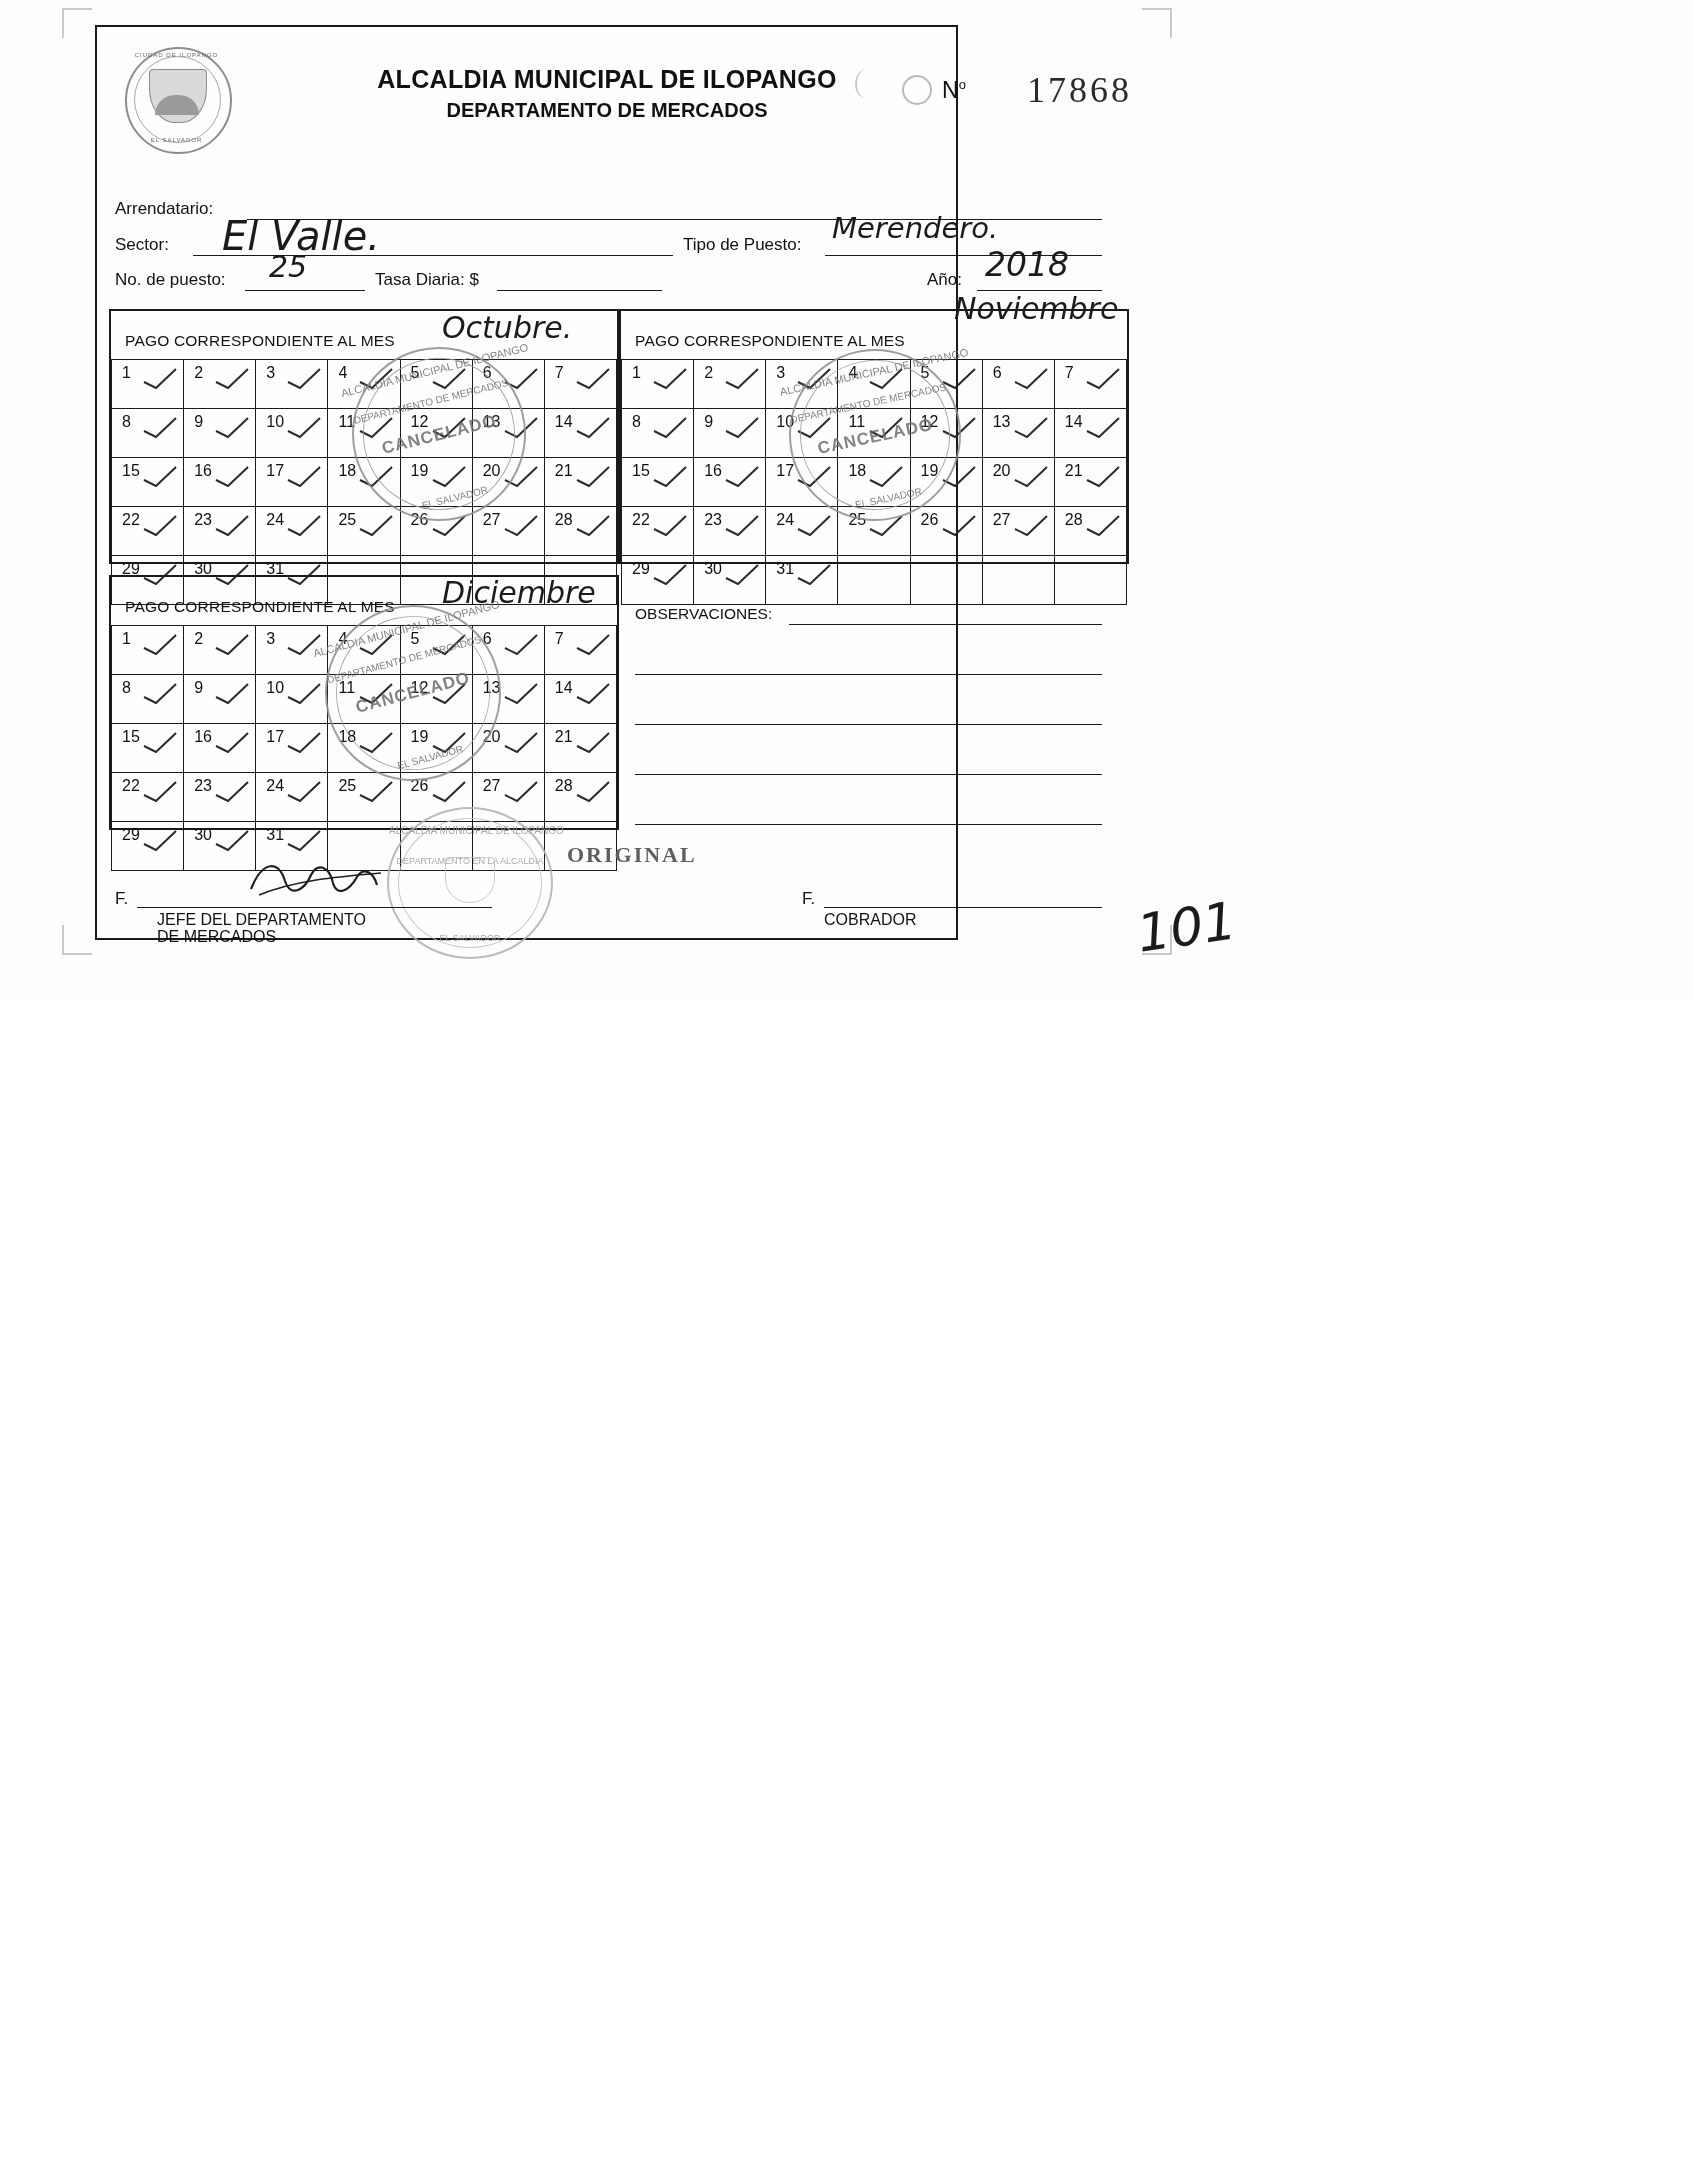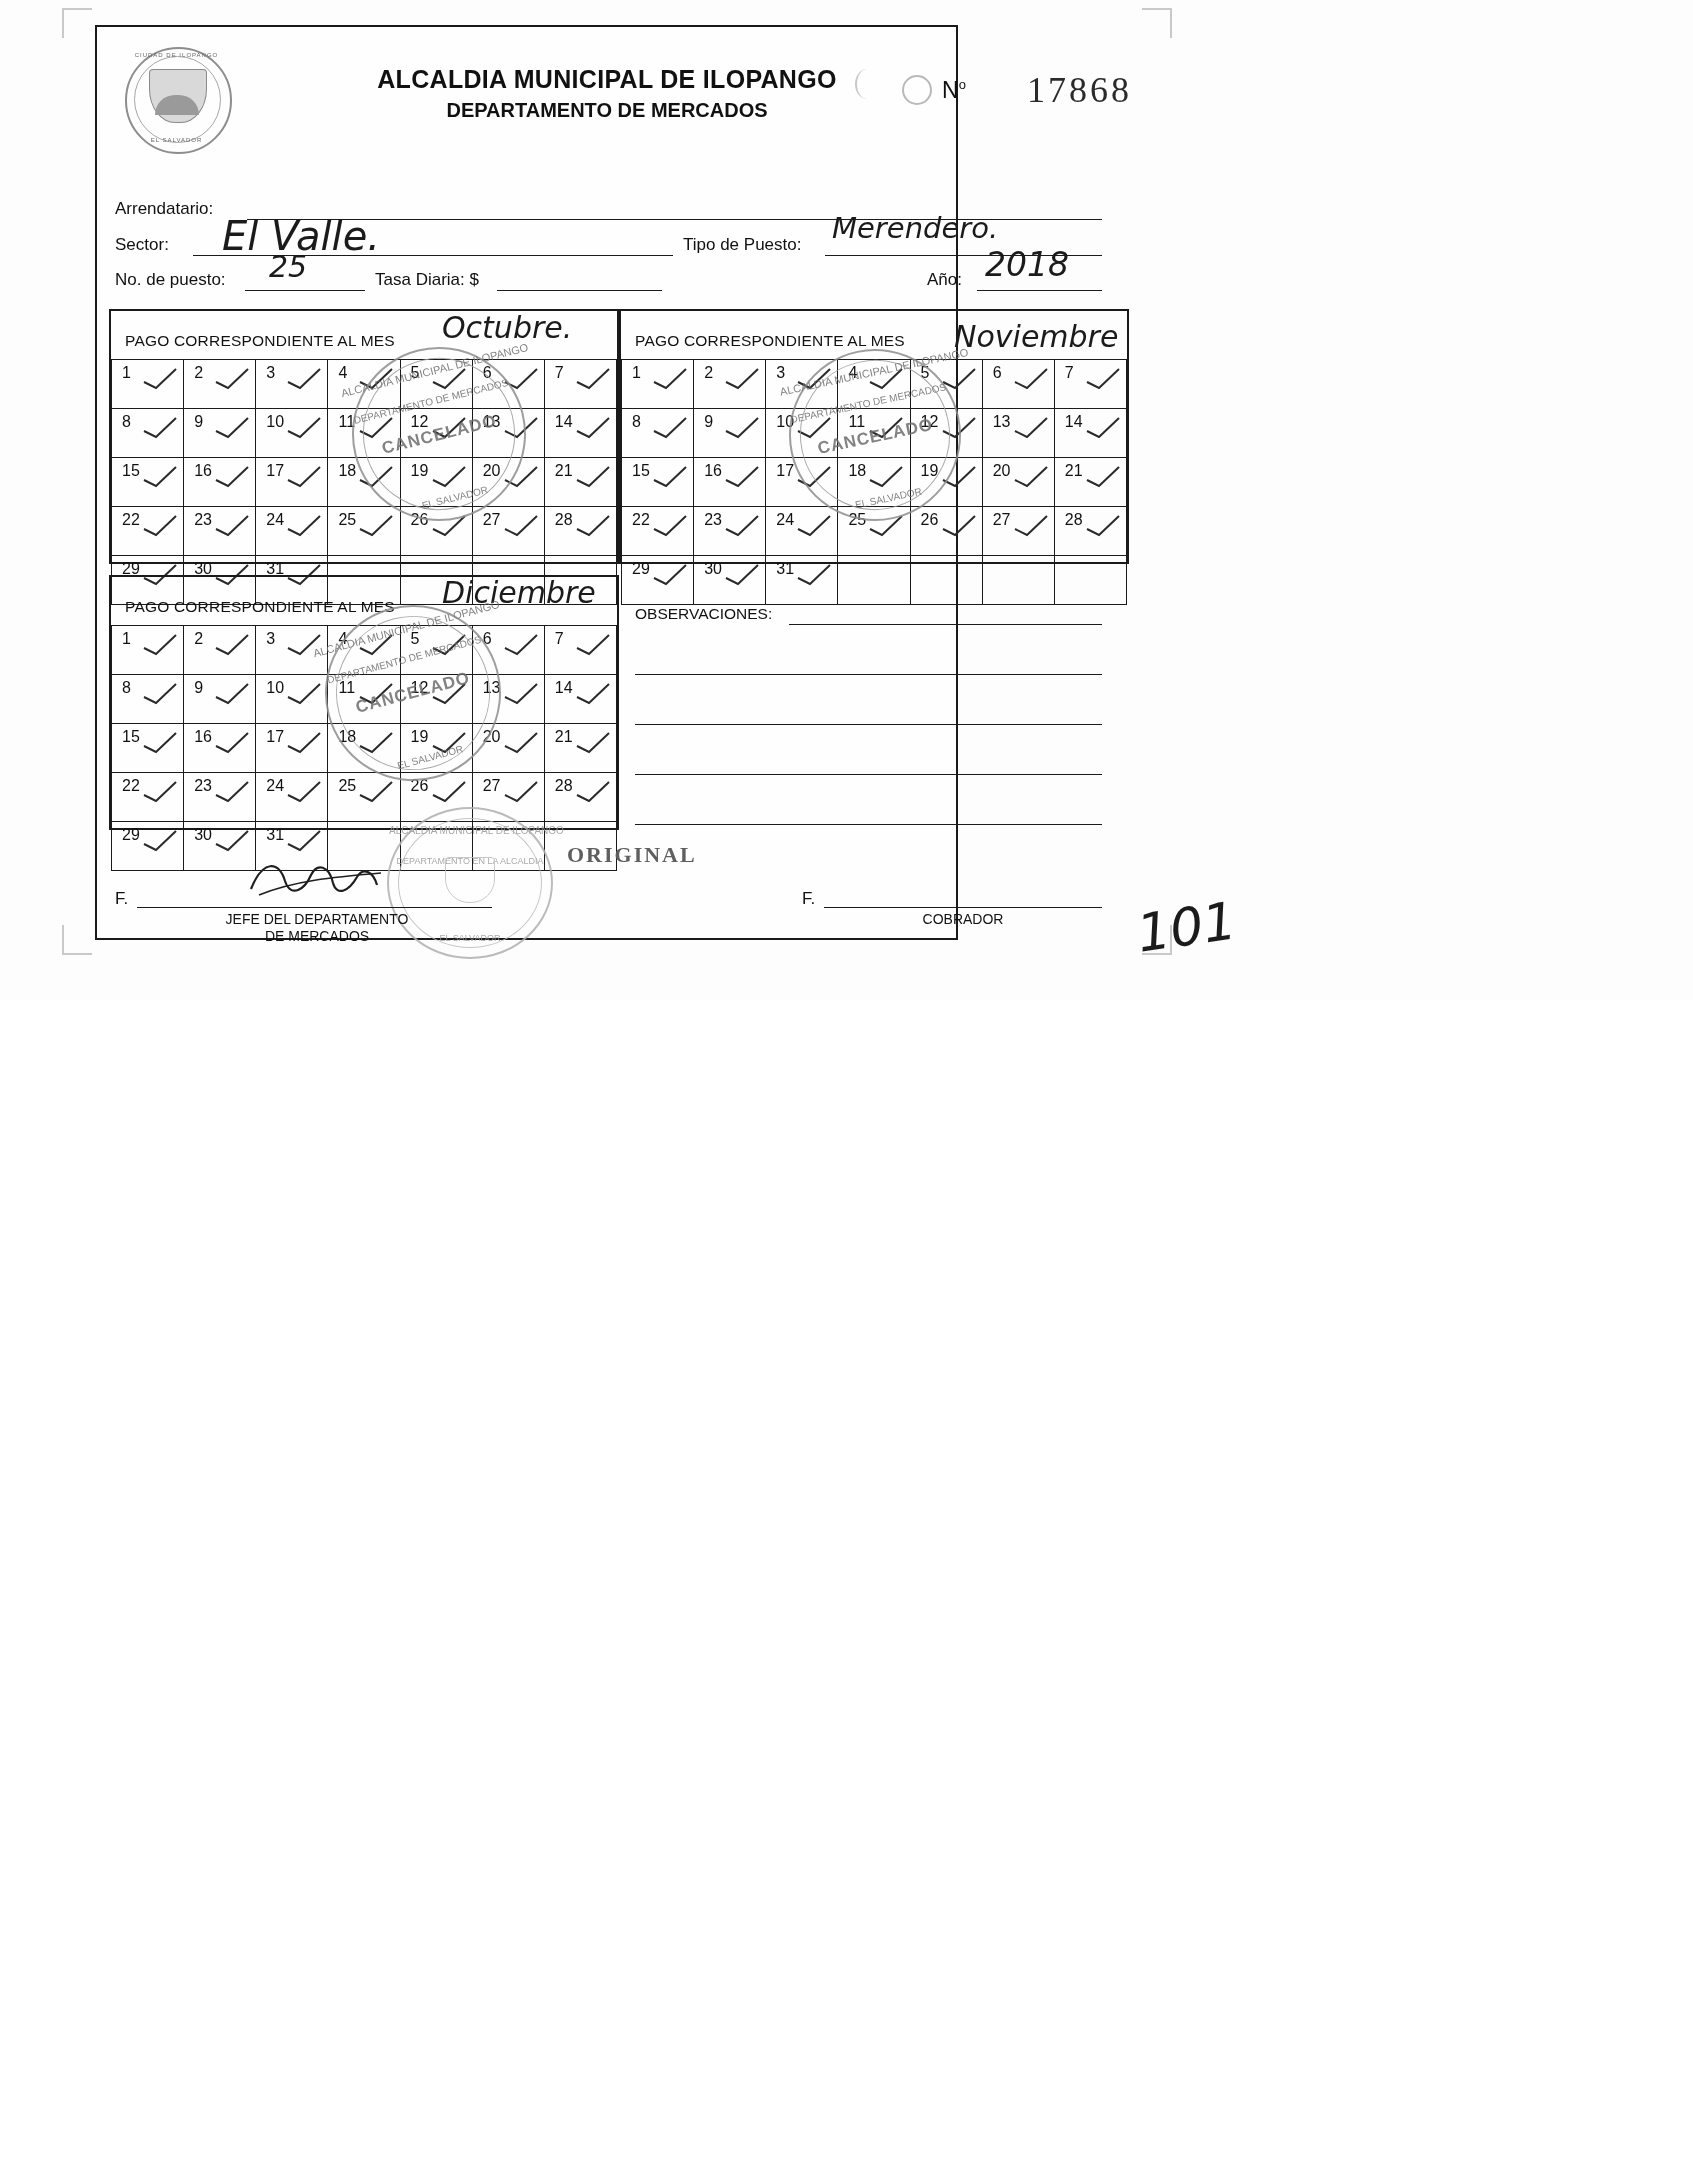--- a/index.html
+++ b/index.html
@@ -273,22 +273,22 @@
     color: #5f5f5f;
   }
 
   
   .sig-f {
     position: absolute;
     font-size: 17px;
   }
   .sig-caption {
     position: absolute;
-    font-size: 14px;
-    text-align: center;
+    font-size: 16px;
+    text-align: left;
     white-space: nowrap;
   }
   .signature-scribble {
     position: absolute;
     left: 148px; top: 828px;
     width: 140px; height: 46px;
   }
   .page-number-hand {
     position: absolute;
     left: 1040px; top: 870px;
@@ -708,21 +708,21 @@
             <td class="empty"></td>
             <td class="empty"></td>
             <td class="empty"></td>
             <td class="empty"></td>
           </tr>
         </tbody>
           </table>
       </div>
     </div>
     <div class="month-header" style="left:538px; top:305px;">PAGO CORRESPONDIENTE AL MES</div>
-    <div class="month-name" style="left:857px; top:292px;">Noviembre</div>
+    <div class="month-name" style="left:857px; top:264px;">Noviembre</div>
 
     <div class="month-box" style="left:12px; top:548px; width:510px; height:255px;">
       <div style="position:absolute; left:0; top:48px; right:0; bottom:0;">
         <table class="days">
           <tbody>
               <tr>
             <td>1<span class="tick">
                     <svg width="38" height="26">
                       <path d="M2 16 L14 22 L34 3" stroke="#2a2a2a" stroke-width="2" fill="none"></path>
                     </svg>

